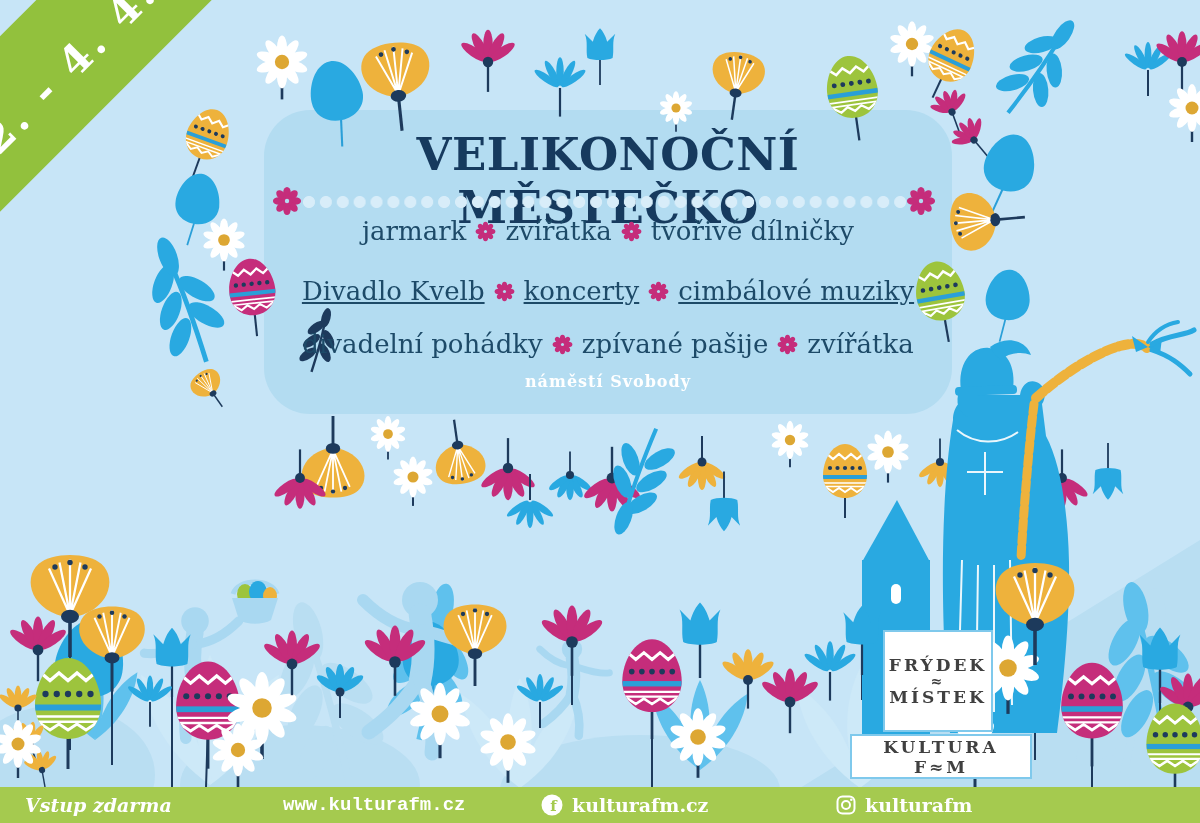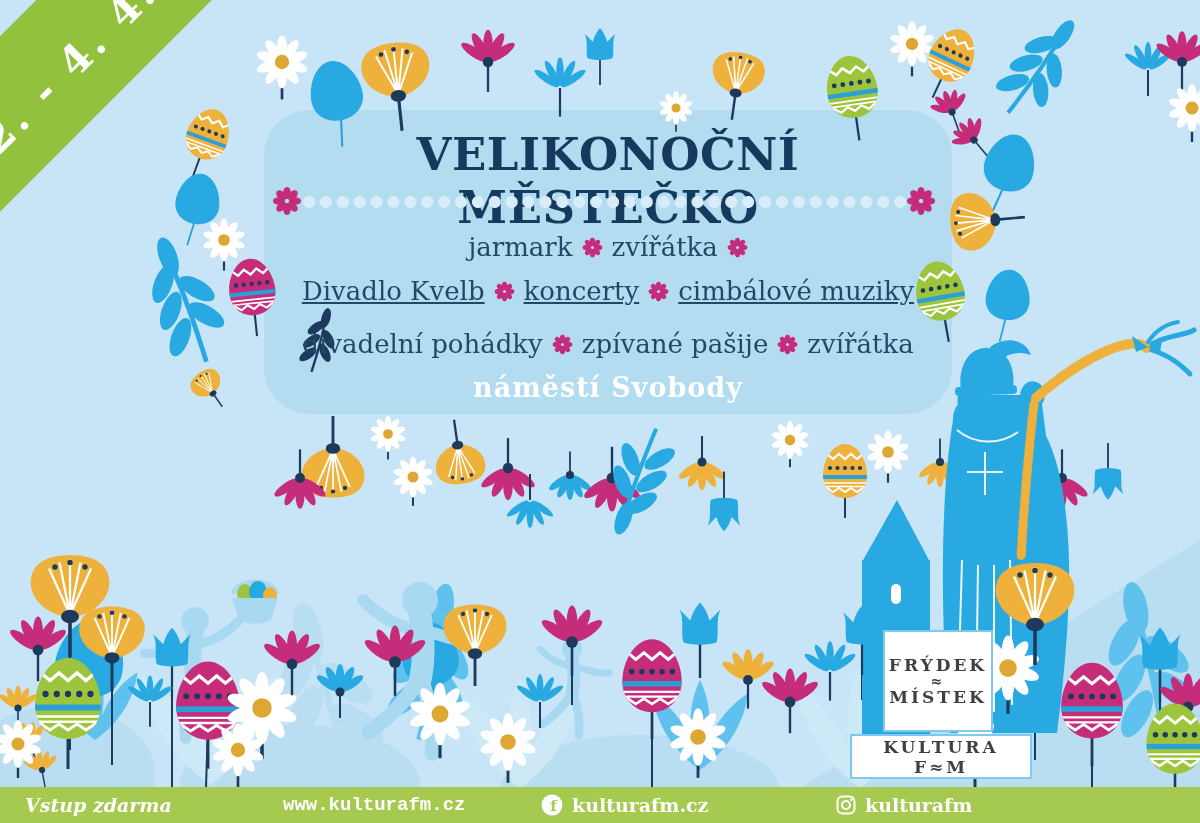--- a/index.html
+++ b/index.html
@@ -8,21 +8,21 @@
   .panel{position:absolute;left:264px;top:110px;width:688px;height:304px;border-radius:46px;background:#b3dcf1;z-index:1;}
   .deco{position:absolute;left:0;top:0;z-index:2;}
   .textlayer{position:absolute;left:0;top:0;width:1200px;height:823px;z-index:3;pointer-events:none;}
   .title{position:absolute;left:264px;top:128px;width:688px;text-align:center;font-size:45px;font-weight:700;letter-spacing:.5px;color:#163a5e;}
   .dots{position:absolute;left:302px;top:195px;width:604px;height:14px;
         background-image:radial-gradient(circle at 7px 7px,#d8edf9 5.6px,rgba(0,0,0,0) 6.4px);
         background-size:16.9px 14px;background-repeat:repeat-x;}
   .sepflower{position:absolute;width:30px;height:30px;}
   .prog-line{position:absolute;left:264px;width:688px;display:flex;align-items:center;justify-content:center;gap:9px;color:#1d4a68;font-size:26px;}
   .prog-line .sep{width:21px;height:21px;flex:0 0 auto;}
-  .venue{position:absolute;left:264px;top:372px;width:688px;text-align:center;color:#ffffff;font-weight:700;font-size:27px;letter-spacing:1px;}
+  .venue{position:absolute;left:264px;top:372px;width:688px;text-align:center;color:#ffffff;font-weight:700;font-size:16px;letter-spacing:1px;}
   
   .ribbon{position:absolute;left:-136px;top:-2px;width:400px;height:124px;background:#92c13d;transform:rotate(-45deg);
           display:flex;align-items:center;justify-content:center;box-sizing:border-box;padding-top:16px;z-index:5;}
   .ribbon span{color:#fff;font-size:41px;font-weight:700;letter-spacing:4px;}
   
   .box{position:absolute;background:#fff;border:2px solid #7fc9ec;box-sizing:border-box;z-index:4;color:#404040;text-align:center;font-weight:700;}
   .box-city{left:883px;top:630px;width:110px;height:102px;display:flex;flex-direction:column;justify-content:center;gap:1px;font-size:17px;letter-spacing:3px;}
   .box-city .tilde{font-size:14px;line-height:10px;}
   .box-kultura{left:850px;top:734px;width:182px;height:45px;display:flex;align-items:center;justify-content:flex-start;font-size:17px;letter-spacing:3px;}
   
@@ -334,29 +334,30 @@
     <div class="title">VELIKONOČNÍ MĚSTEČKO</div>
 
     <svg class="sepflower" style="left:272px;top:186px;" viewBox="-13 -13 26 26">
         <use href="#flower-sep"></use>
       </svg>
     <div class="dots"></div>
     <svg class="sepflower" style="left:906px;top:186px;" viewBox="-13 -13 26 26">
         <use href="#flower-sep"></use>
       </svg>
 
-    <div class="prog-line" style="top:232px;">
+    <div class="prog-line" style="top:216px;">
       <span>jarmark</span>
       <svg class="sep" viewBox="-13 -13 26 26">
           <use href="#flower-sep"></use>
         </svg>
       <span>zvířátka</span>
       <svg class="sep" viewBox="-13 -13 26 26">
           <use href="#flower-sep"></use>
         </svg>
+      <span>tvořivé dílničky</span>
     </div>
     <div class="prog-line" style="top:276px;text-decoration:underline;">
       <span>Divadlo Kvelb</span>
       <svg class="sep" viewBox="-13 -13 26 26">
           <use href="#flower-sep"></use>
         </svg>
       <span>koncerty</span>
       <svg class="sep" viewBox="-13 -13 26 26">
           <use href="#flower-sep"></use>
         </svg>

